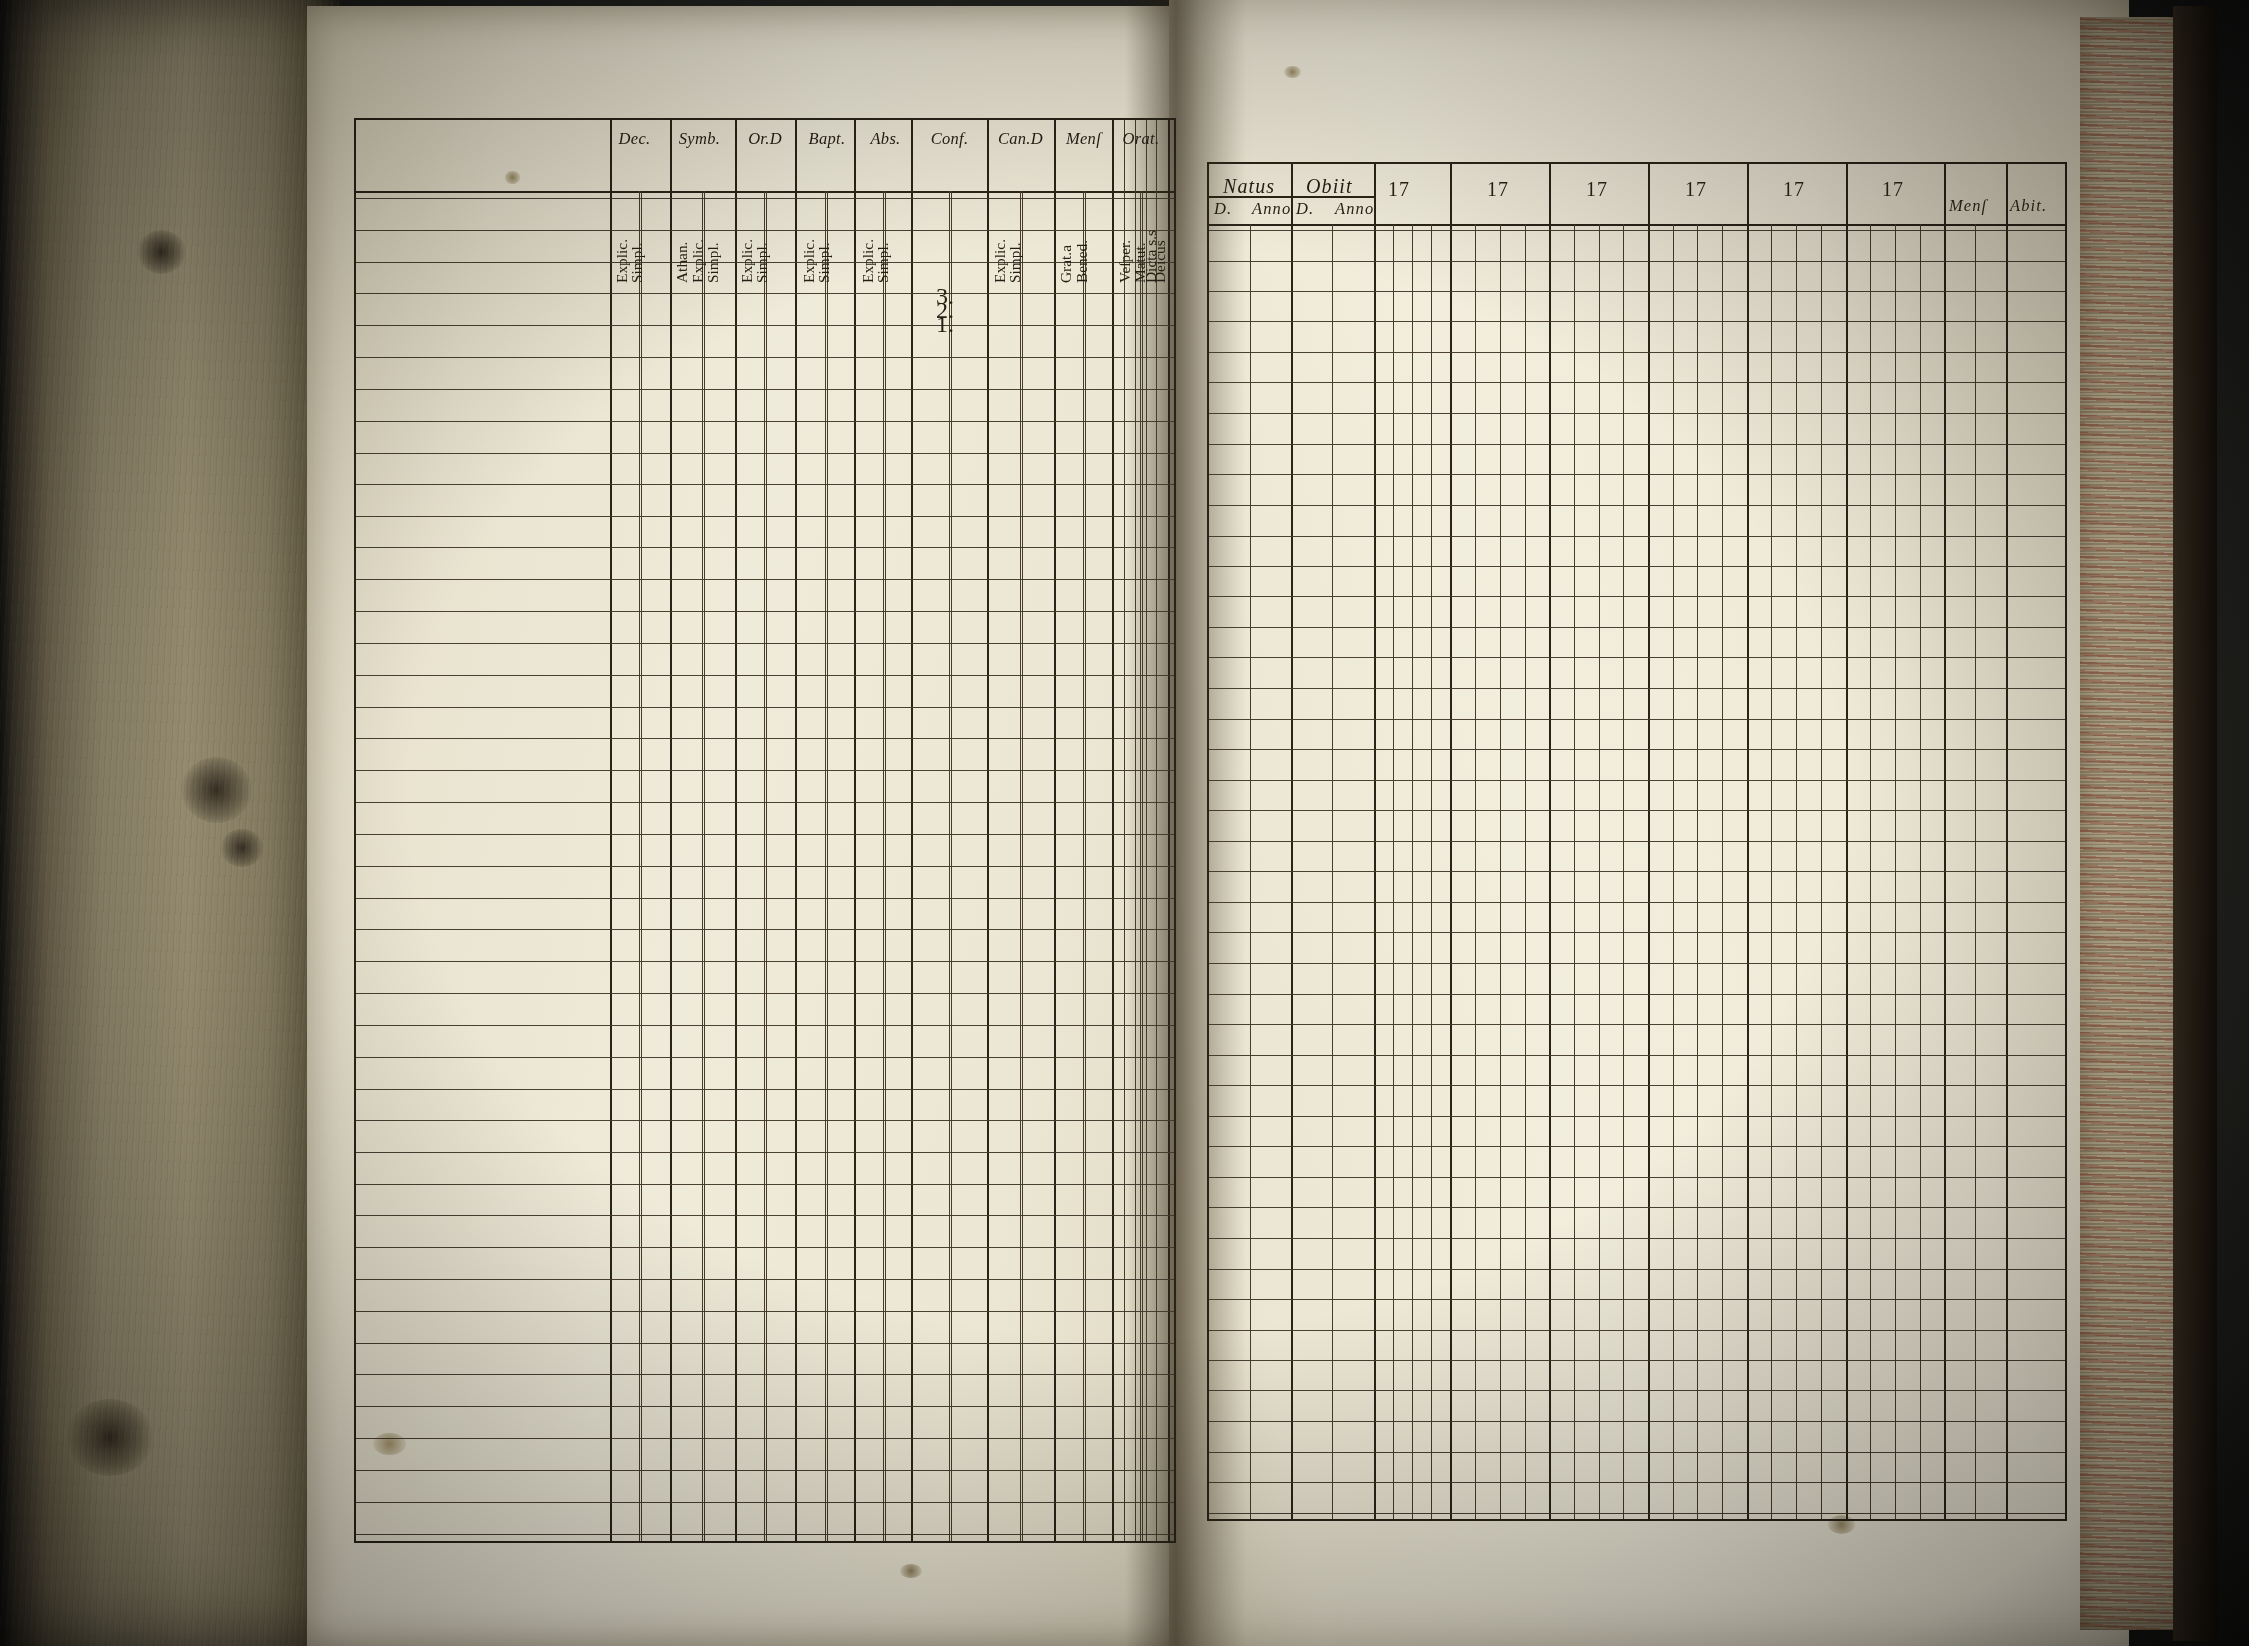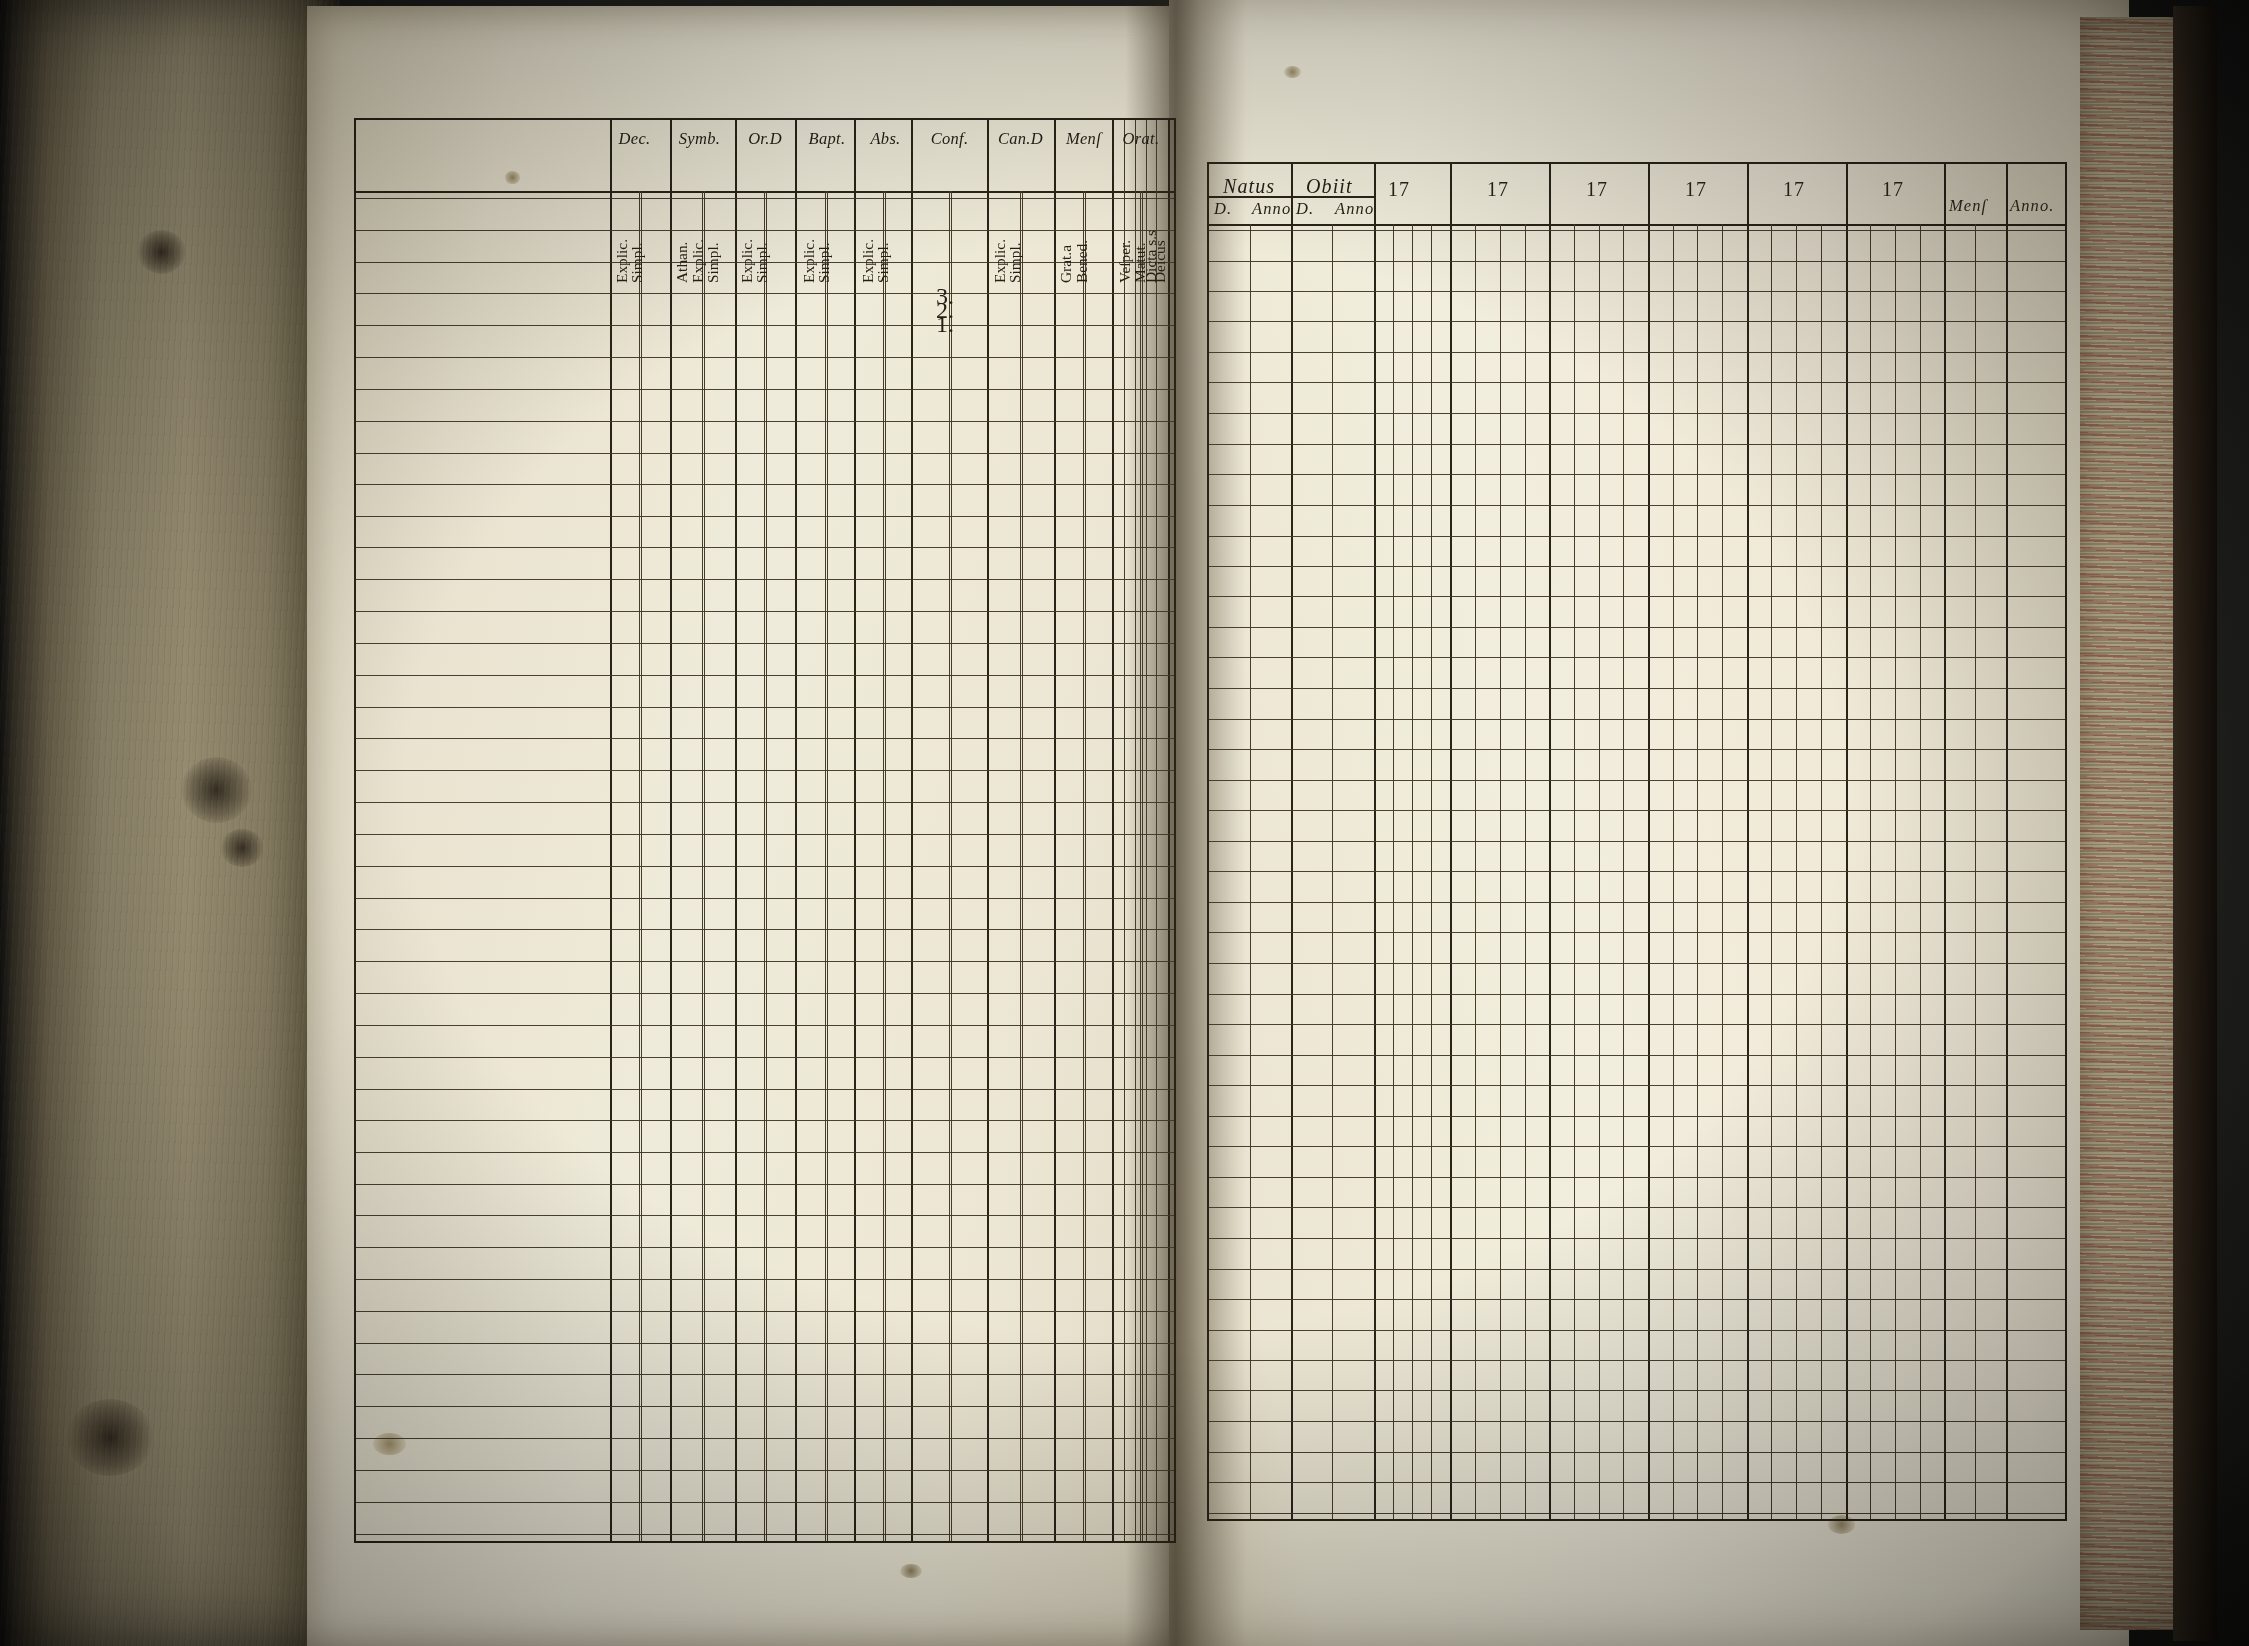--- a/index.html
+++ b/index.html
@@ -368,15 +368,15 @@
     <div class="year-lbl" style="left: 1487px; top: 178px;">17</div>
     <div class="year-lbl" style="left: 1586px; top: 178px;">17</div>
     <div class="year-lbl" style="left: 1685px; top: 178px;">17</div>
     <div class="year-lbl" style="left: 1783px; top: 178px;">17</div>
     <div class="year-lbl" style="left: 1882px; top: 178px;">17</div>
     <div class="year-lbl ital" style="font-size: 16.5px; left: 1214px; top: 199px;">D.</div>
     <div class="year-lbl ital" style="font-size: 16.5px; left: 1252px; top: 199px;">Anno</div>
     <div class="year-lbl ital" style="font-size: 16.5px; left: 1296px; top: 199px;">D.</div>
     <div class="year-lbl ital" style="font-size: 16.5px; left: 1335px; top: 199px;">Anno</div>
     <div class="year-lbl ital" style="font-size: 16.5px; left: 1949px; top: 196px;">Menſ</div>
-    <div class="year-lbl ital" style="font-size: 16.5px; left: 2010px; top: 196px;">Anno.</div>
+    <div class="year-lbl ital" style="font-size: 16.5px; left: 2010px; top: 196px;">Abit.</div>
   </div>
 
 
 </body></html>

